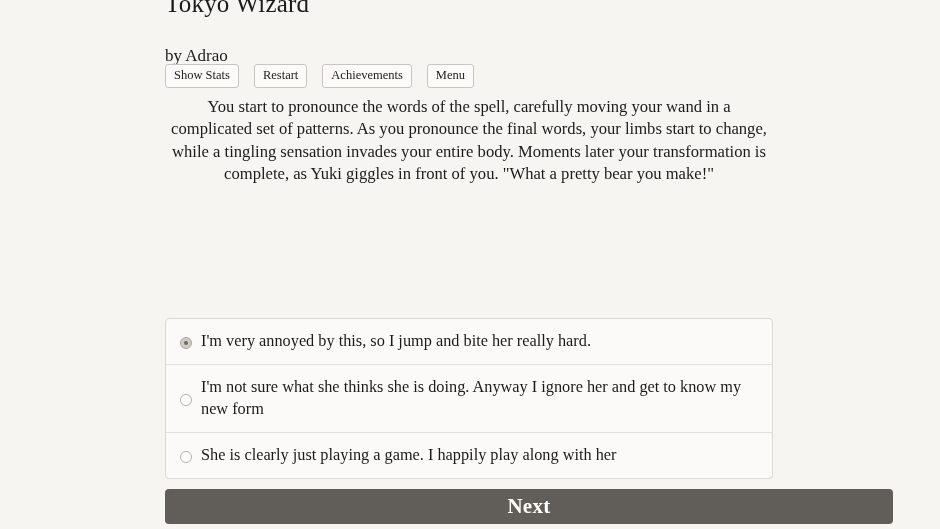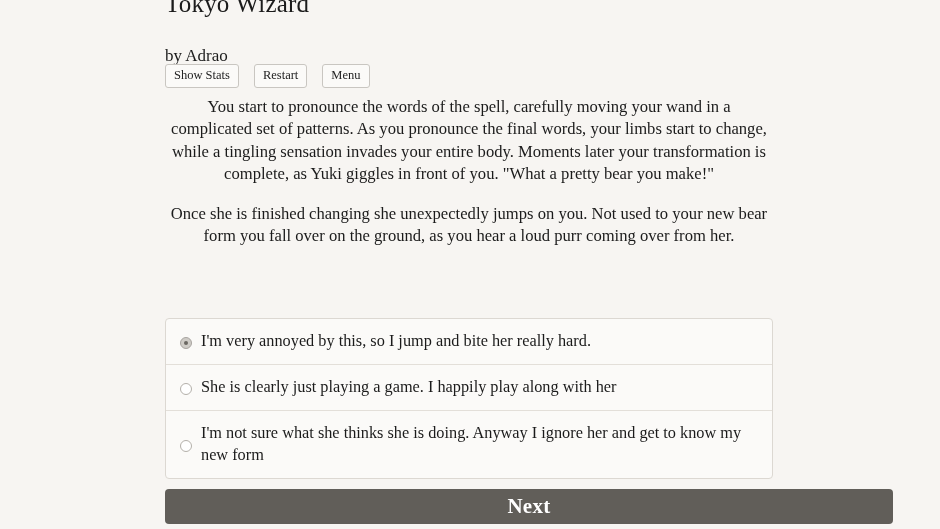--- a/index.html
+++ b/index.html
@@ -148,39 +148,39 @@
 
 <div class="page">
   <div class="content">
 
     <h1 class="game-title">Tokyo Wizard</h1>
     <div class="byline">by Adrao</div>
 
     <div class="button-row">
       <button class="small-btn">Show Stats</button>
       <button class="small-btn">Restart</button>
+      <button class="small-btn">Achievements</button>
       <button class="small-btn">Menu</button>
     </div>
 
     <div class="story">
       <p class="para">You start to pronounce the words of the spell, carefully moving your wand in a complicated set of patterns. As you pronounce the final words, your limbs start to change, while a tingling sensation invades your entire body. Moments later your transformation is complete, as Yuki giggles in front of you. "What a pretty bear you make!"</p>
-      <p class="para">Once she is finished changing she unexpectedly jumps on you. Not used to your new bear form you fall over on the ground, as you hear a loud purr coming over from her.</p>
     </div>
 
     <div class="choices">
       <div class="choice">
         <span class="radio selected"></span>
         <span class="choice-text">I'm very annoyed by this, so I jump and bite her really hard.</span>
       </div>
       <div class="choice">
         <span class="radio"></span>
-        <span class="choice-text">She is clearly just playing a game. I happily play along with her</span>
+        <span class="choice-text">I'm not sure what she thinks she is doing. Anyway I ignore her and get to know my new form</span>
       </div>
       <div class="choice">
         <span class="radio"></span>
-        <span class="choice-text">I'm not sure what she thinks she is doing. Anyway I ignore her and get to know my new form</span>
+        <span class="choice-text">She is clearly just playing a game. I happily play along with her</span>
       </div>
     </div>
 
     <button class="next-btn">Next</button>
 
   </div>
 </div>
 
 </body></html>

